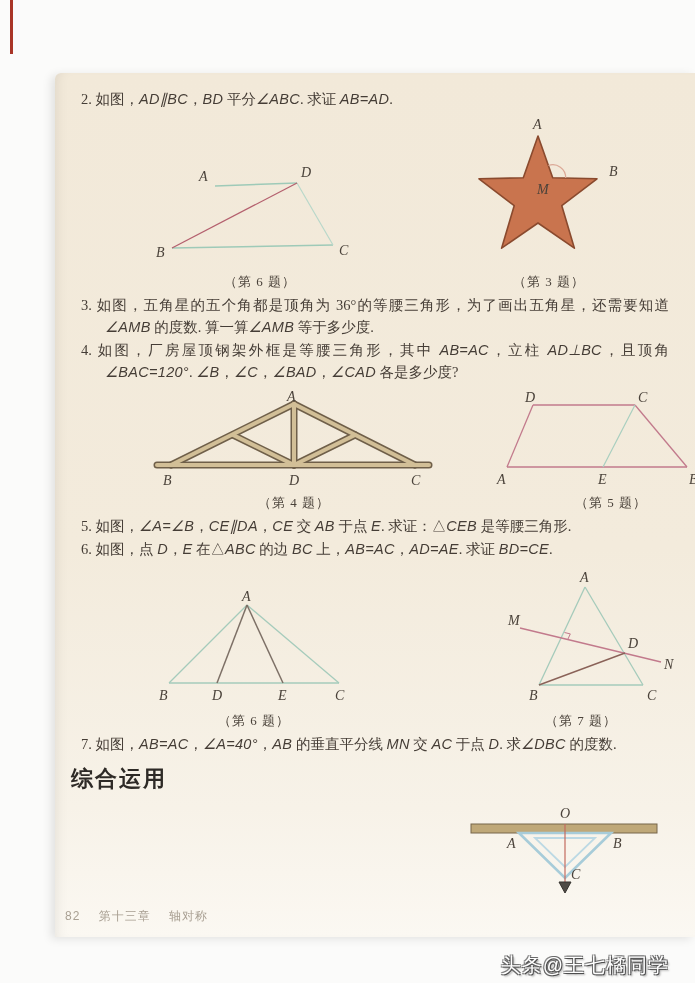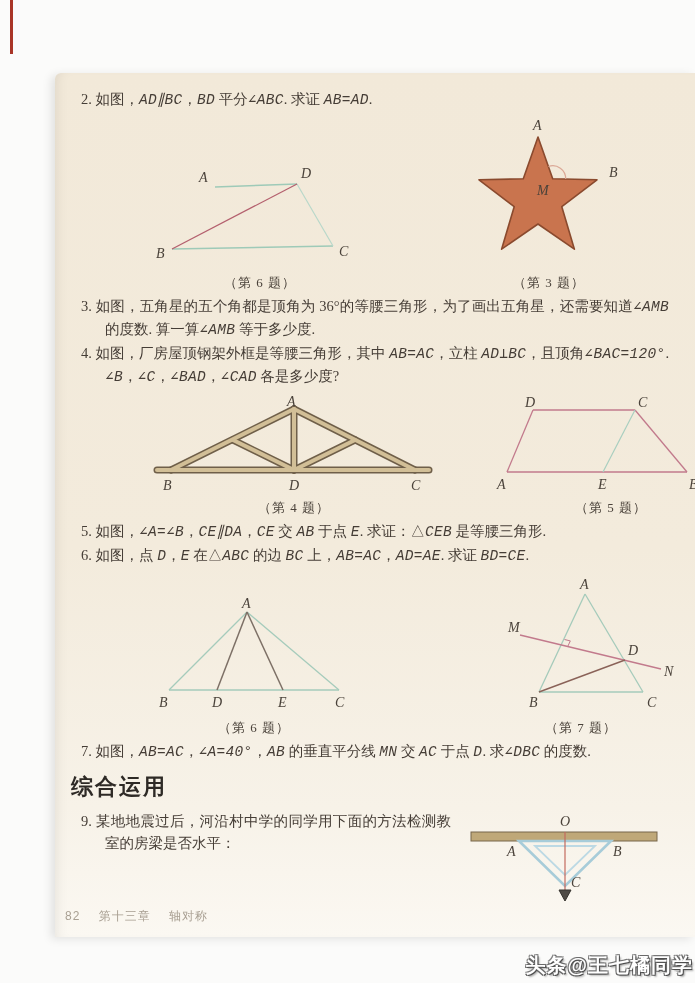--- a/index.html
+++ b/index.html
@@ -16,41 +16,41 @@
     box-shadow:-4px 2px 10px rgba(0,0,0,0.10), inset 10px 0 14px -10px rgba(0,0,0,0.10);
     border-top-left-radius:6px;
     padding:14px 0 0 0;
     box-sizing:border-box;
   }
   .content{padding:0 26px 0 26px;}
   .prob{
     margin:1px 0;padding-left:24px;text-indent:-24px;
     font-size:14.5px;line-height:22px;text-align:justify;
   }
-  .prob .m{font-family:Liberation Mono, monospace;font-style:italic;letter-spacing:.3px;}
+  .prob .m{font-family:Liberation Sans, sans-serif;font-style:italic;letter-spacing:.3px;}
   .indented{padding-left:24px;text-indent:0;}
   .section-head{
     font-family:"Liberation Sans",sans-serif;font-weight:bold;
     font-size:22px;color:#2e2a26;margin:9px 0 7px -10px;letter-spacing:2px;
   }
   .figrow{display:flex;align-items:flex-end;}
   .figbox{text-align:center;}
   .caption{font-size:13px;color:#4a423a;letter-spacing:1px;margin-top:1px;}
   .lbl{font:italic 14px "Liberation Serif",serif;fill:#4a423a;}
   .p9wrap{overflow:hidden;}
   .fig9box{float:right;width:208px;margin:2px 0 4px 10px;text-align:center;}
   .footer{
     position:absolute;left:10px;bottom:12px;
     font-size:12px;color:#a89f92;letter-spacing:1px;
     font-family:"Liberation Sans",sans-serif;
   }
   .footer span{margin-right:14px;}
   .watermark{
-    position:absolute;right:2px;bottom:4px;
-    font-family:"Liberation Sans",sans-serif;font-weight:bold;font-size:20px;
+    position:absolute;right:26px;bottom:4px;
+    font-family:"Liberation Sans",sans-serif;font-weight:normal;font-size:20px;
     color:#ffffff;letter-spacing:1px;
     text-shadow:1px 1px 0 #4e4e4e,-1px 1px 0 #6a6a6a,1px -1px 0 #6a6a6a,-1px -1px 0 #8a8a8a,2px 2px 2px rgba(0,0,0,.35);
   }
 </style>
 </head>
 <body>
 
 <div class="red-mark"></div>
 
 <div class="page">
@@ -188,21 +188,20 @@
           <polygon points="54,30 146,30 100,75" fill="none" stroke="#a7ccd9" stroke-width="2.6"></polygon>
           <polygon points="70,35 130,35 100,64" fill="none" stroke="#bcd9e4" stroke-width="1.8"></polygon>
           <line x1="100" y1="21" x2="100" y2="82" stroke="#c36a5e" stroke-width="1.2"></line>
           <polygon points="94,79 106,79 100,90" fill="#4f4b46" stroke="#35322e"></polygon>
           <text class="lbl" x="95" y="15">O</text>
           <text class="lbl" x="42" y="45">A</text>
           <text class="lbl" x="148" y="45">B</text>
           <text class="lbl" x="106" y="76">C</text>
         </svg>
       </div>
-      <p class="prob"><span class="cn">9. 某地地震过后，河沿村中学的同学用下面的方法检测教室的房梁是否水平：</span></p>
     </div>
 
   </div>
 
   <div class="footer">
     <span>82</span>
     <span>第十三章</span>
     <span>轴对称</span>
   </div>
 </div>

